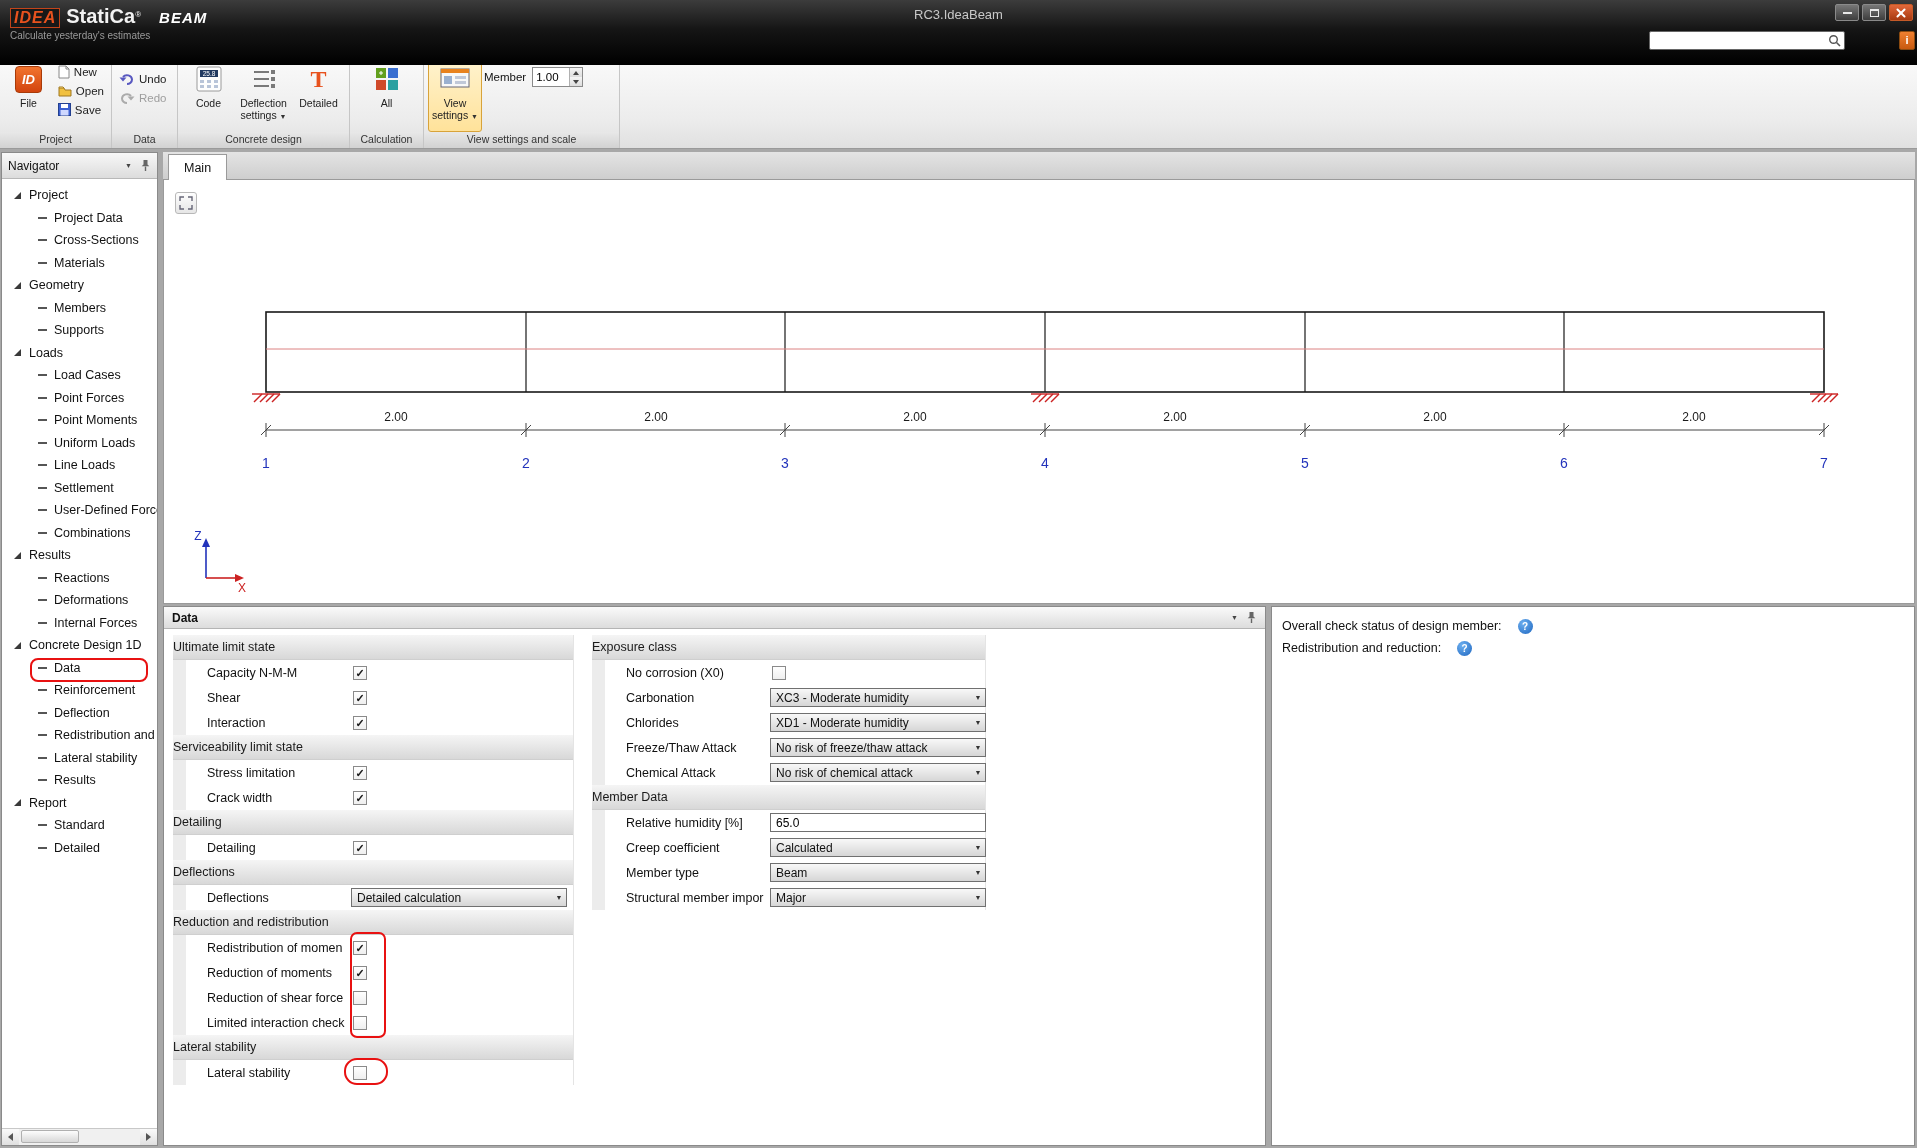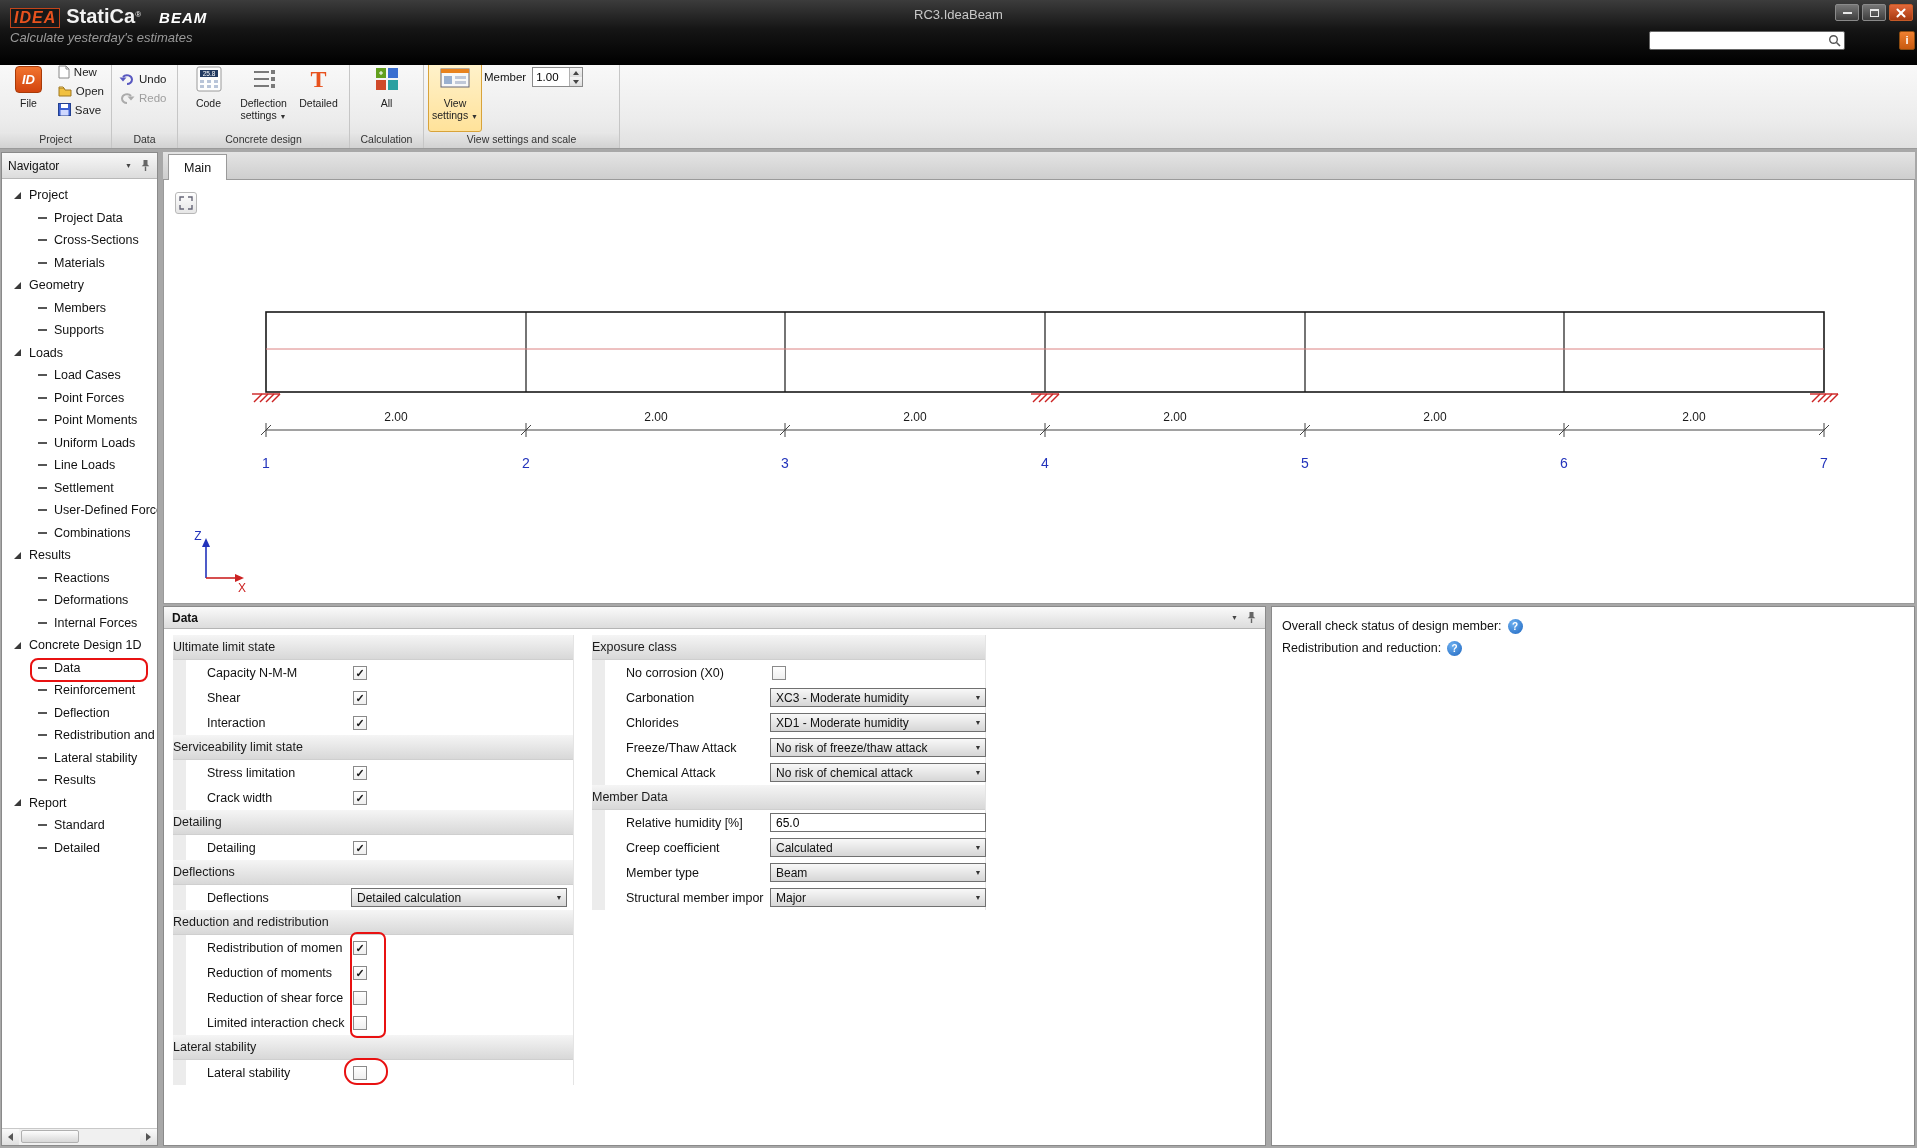--- a/index.html
+++ b/index.html
@@ -8,21 +8,21 @@
   #app{position:relative;width:1917px;height:1148px;background:#a8a8a8;overflow:hidden}
 
   
   .titlebar{position:absolute;left:0;top:0;width:100%;height:65px;background:linear-gradient(180deg,#3c3c3c,#151515 45%,#000 100%);z-index:20}
   .brand{position:absolute;left:10px;top:5px}
   .brand-row{display:flex;align-items:baseline}
   .brand-idea{color:#e8521e;font-weight:bold;font-style:italic;font-size:16px;letter-spacing:1px;border:1px solid #c2441a;padding:0 3px;background:#181818}
   .brand-statica{color:#f2f2f2;font-weight:bold;font-size:20px;margin-left:6px}
   .brand-reg{color:#f2f2f2;font-size:8px;position:relative;top:-6px}
   .brand-product{color:#fff;font-weight:bold;font-style:italic;font-size:15px;margin-left:18px;letter-spacing:1px}
-  .tagline{color:#9a9a9a;font-style:italic;font-size:13px;margin-top:2px}
+  .tagline{color:#9a9a9a;font-size:10px;margin-top:2px}
   .window-title{position:absolute;left:0;right:0;top:7px;text-align:center;color:#c8c8c8;font-size:13px}
   .win-buttons{position:absolute;right:4px;top:4px;display:flex;gap:3px}
   .win-btn{width:24px;height:17px;border:1px solid #8a8a8a;border-radius:2px;background:linear-gradient(#777,#3d3d3d);display:flex;align-items:center;justify-content:center;cursor:pointer}
   .win-btn.close{background:linear-gradient(#e2683a,#a83a10);border-color:#c55a28}
   .g-min{width:9px;height:2px;background:#e8e8e8}
   .g-max{width:9px;height:8px;border:1px solid #e8e8e8;border-top-width:2px}
   .g-x{position:relative;width:10px;height:10px}
   .g-x::before,.g-x::after{content:"";position:absolute;left:-1px;top:4px;width:12px;height:2px;background:#fff;border-radius:1px}
   .g-x::before{transform:rotate(45deg)}
   .g-x::after{transform:rotate(-45deg)}
@@ -115,21 +115,21 @@
   .dd{width:216px;height:19px;border:1px solid #707070;background:linear-gradient(#f8f8f8,#d6d6d6);display:flex;align-items:center;font-size:12px;cursor:pointer}
   .dd-text{flex:1;padding:0 5px;white-space:nowrap;overflow:hidden}
   .dd-arrow{width:14px;font-size:7px;color:#333;text-align:center;flex:none}
   .pinput{width:216px;height:19px;border:1px solid #707070;font-size:12px;padding:0 5px;font-family:inherit;background:#fff}
   .red-box{position:absolute;border:2px solid #e81111;z-index:6;pointer-events:none}
   #red-reduction{left:186px;top:303px;width:36px;height:106px;border-radius:7px}
   #red-lateral{left:180px;top:429px;width:44px;height:27px;border-radius:13px}
 
   
   .details-body{padding:8px 10px}
-  .details-line{display:flex;align-items:center;gap:6px;height:22px;font-size:12.5px;white-space:nowrap}
+  .details-line{display:flex;align-items:center;gap:16px;height:22px;font-size:12.5px;white-space:nowrap}
   .help-badge{width:15px;height:15px;border-radius:50%;background:radial-gradient(circle at 35% 30%,#6db0f0,#1e66c0);color:#fff;font-size:10px;font-weight:bold;display:flex;align-items:center;justify-content:center;flex:none;cursor:pointer}
 </style>
 </head>
 <body>
 
 <div id="app">
 
   <div class="titlebar">
     <div class="brand">
       <div class="brand-row">

